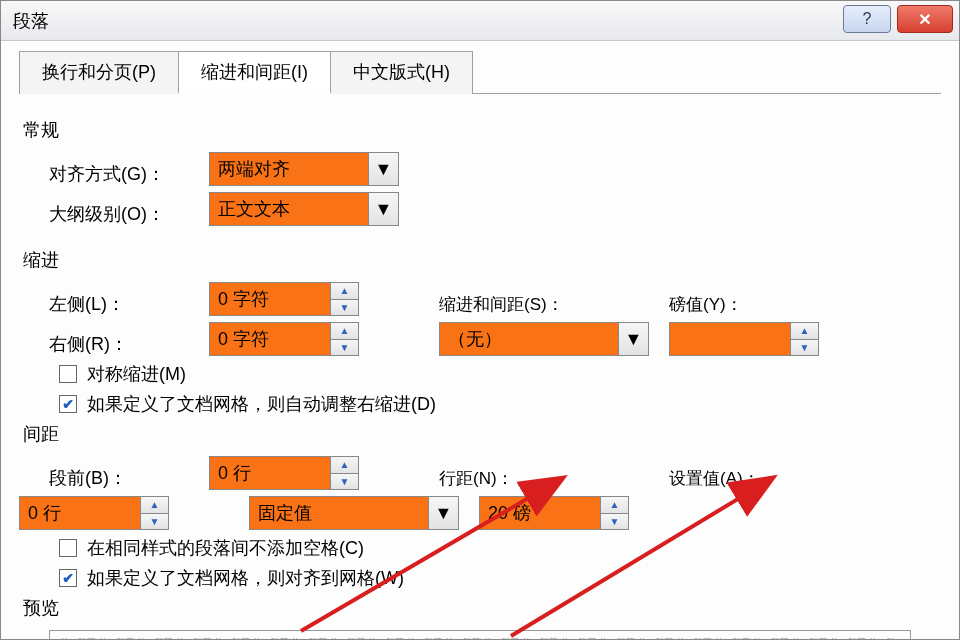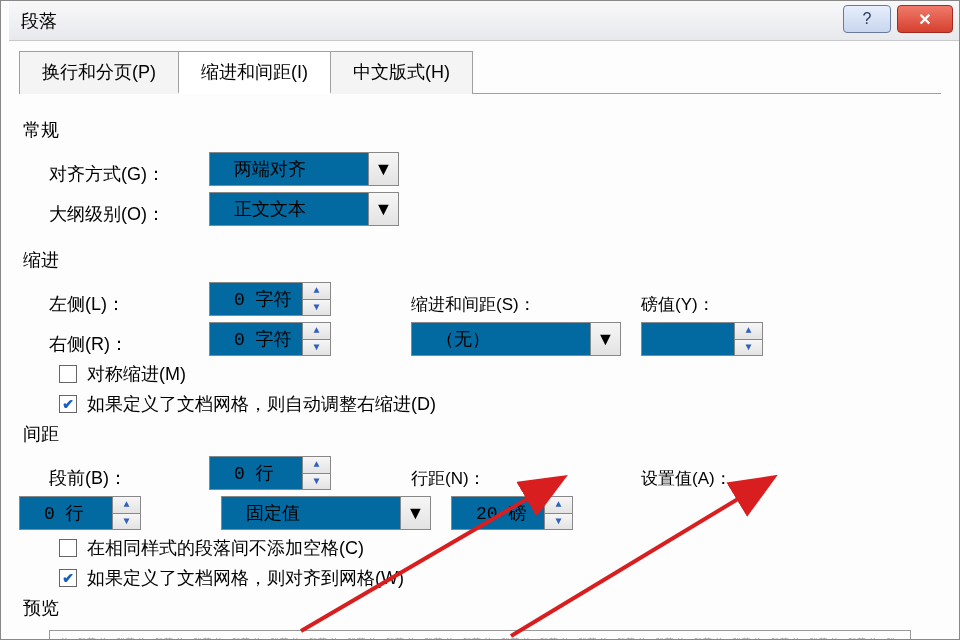--- a/index.html
+++ b/index.html
@@ -19,21 +19,20 @@
     overflow: hidden;
   }
   .titlebar {
     height: 40px;
     background: linear-gradient(#f8f8f9, #e8e9ed);
     border-bottom: 1px solid #c9c9cc;
     display: flex;
     align-items: center;
     padding-left: 12px;
     position: relative;
-    margin-left: 8px;
   }
   .titlebar-text { font-size: 18px; }
   .titlebar-buttons {
     position: absolute;
     right: 6px;
     top: 4px;
     display: flex;
     gap: 6px;
   }
   .win-btn {
@@ -93,42 +92,42 @@
     margin: 6px 0;
   }
   .label {
     width: 190px;
     padding-left: 30px;
     font-size: 18px;
   }
   .combo, .spinner, .textinput {
     height: 34px;
     border: 1px solid #888;
-    background: #0369a1;
-    display: flex;
-    align-items: center;
-    padding: 0 24px;
+    background: #f97316;
+    display: flex;
+    align-items: center;
+    padding: 0 8px;
     font-size: 18px;
     position: relative;
   }
   .combo { width: 190px; }
   .combo-wide { width: 210px; }
   .combo-arrow {
     position: absolute;
     right: 0;
     top: 0;
     width: 30px;
     height: 100%;
     border-left: 1px solid #888;
     background: linear-gradient(#f6f6f6, #e3e3e3);
     display: flex;
     align-items: center;
     justify-content: center;
   }
-  .spinner { width: 122px; padding-right: 30px; font-family: Liberation Mono, monospace; }
+  .spinner { width: 150px; padding-right: 30px; }
   .spinner-btns {
     position: absolute;
     right: 0; top: 0;
     width: 28px; height: 100%;
     border-left: 1px solid #888;
     display: flex;
     flex-direction: column;
   }
   .spinner-btns div {
     flex: 1;

